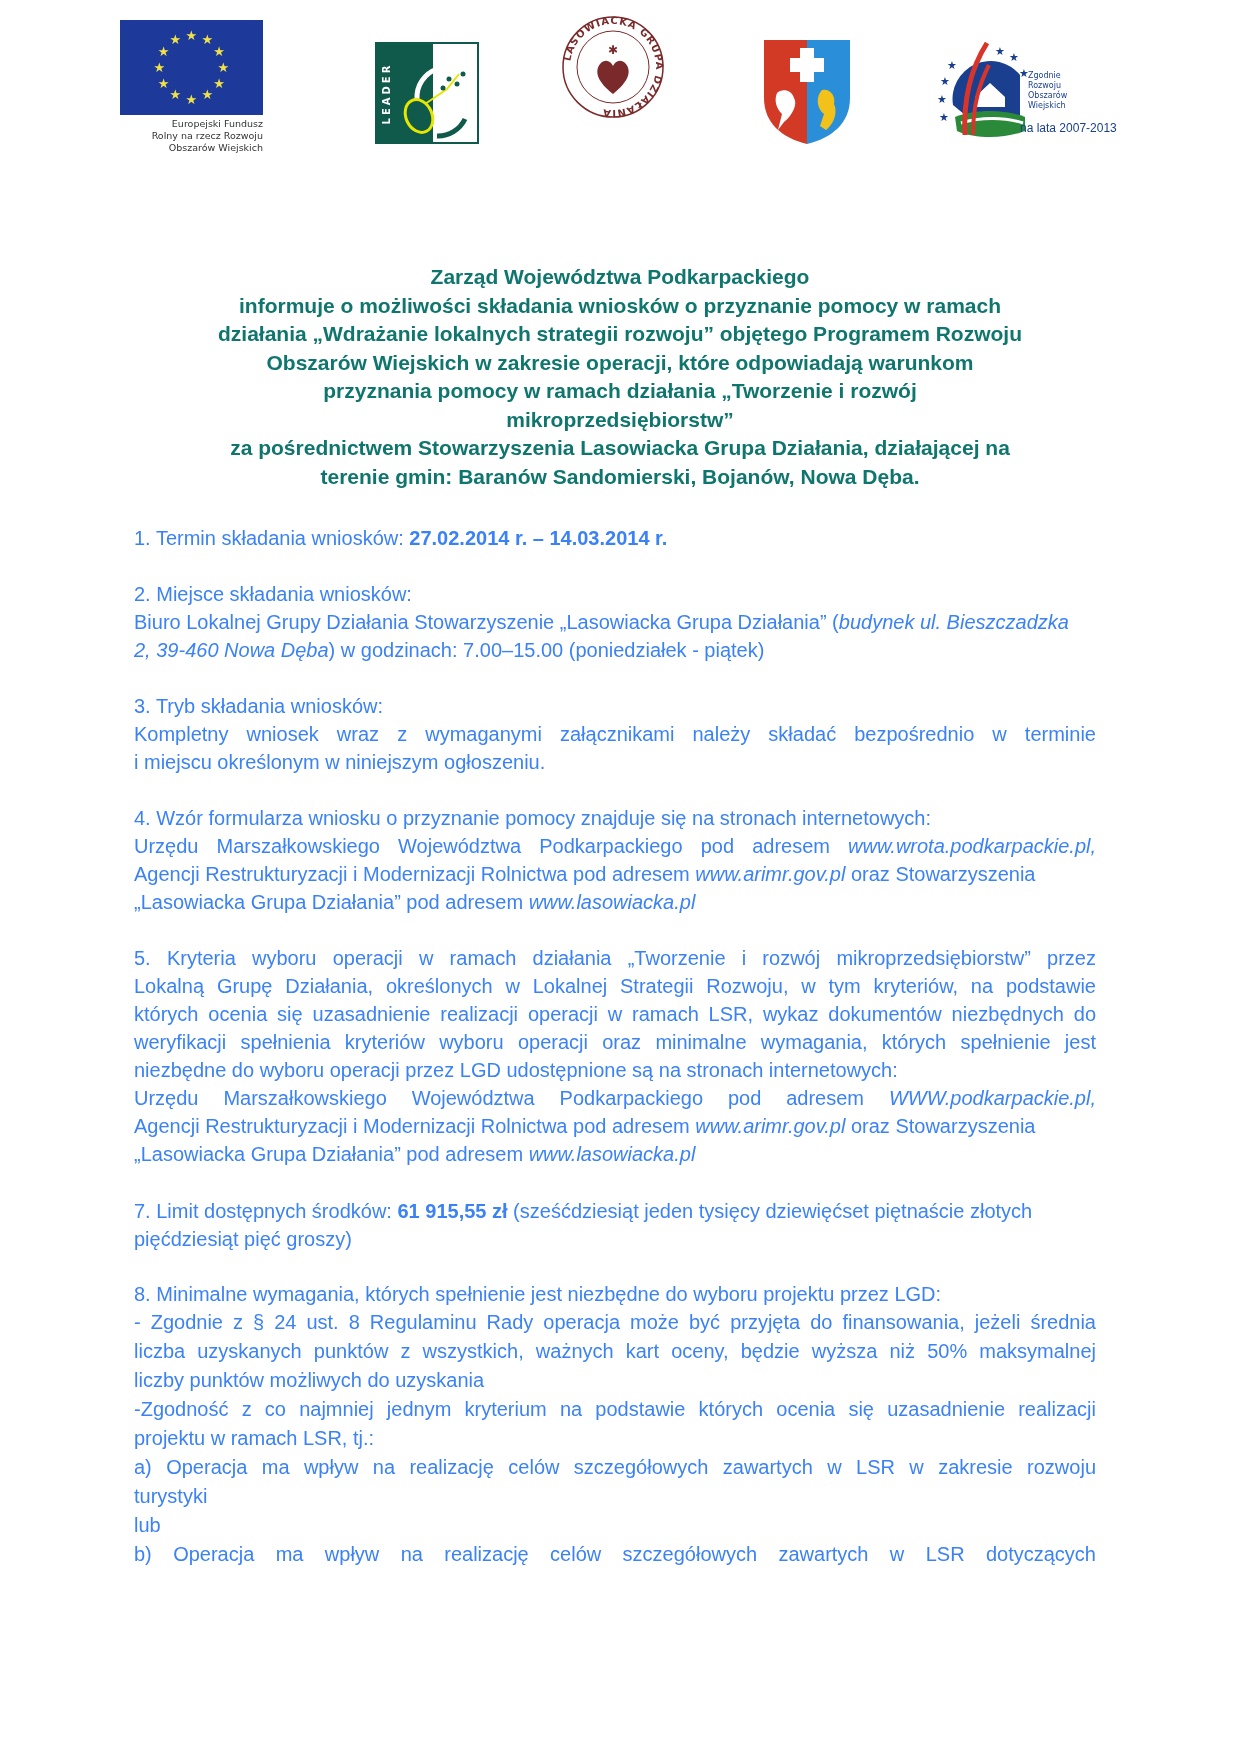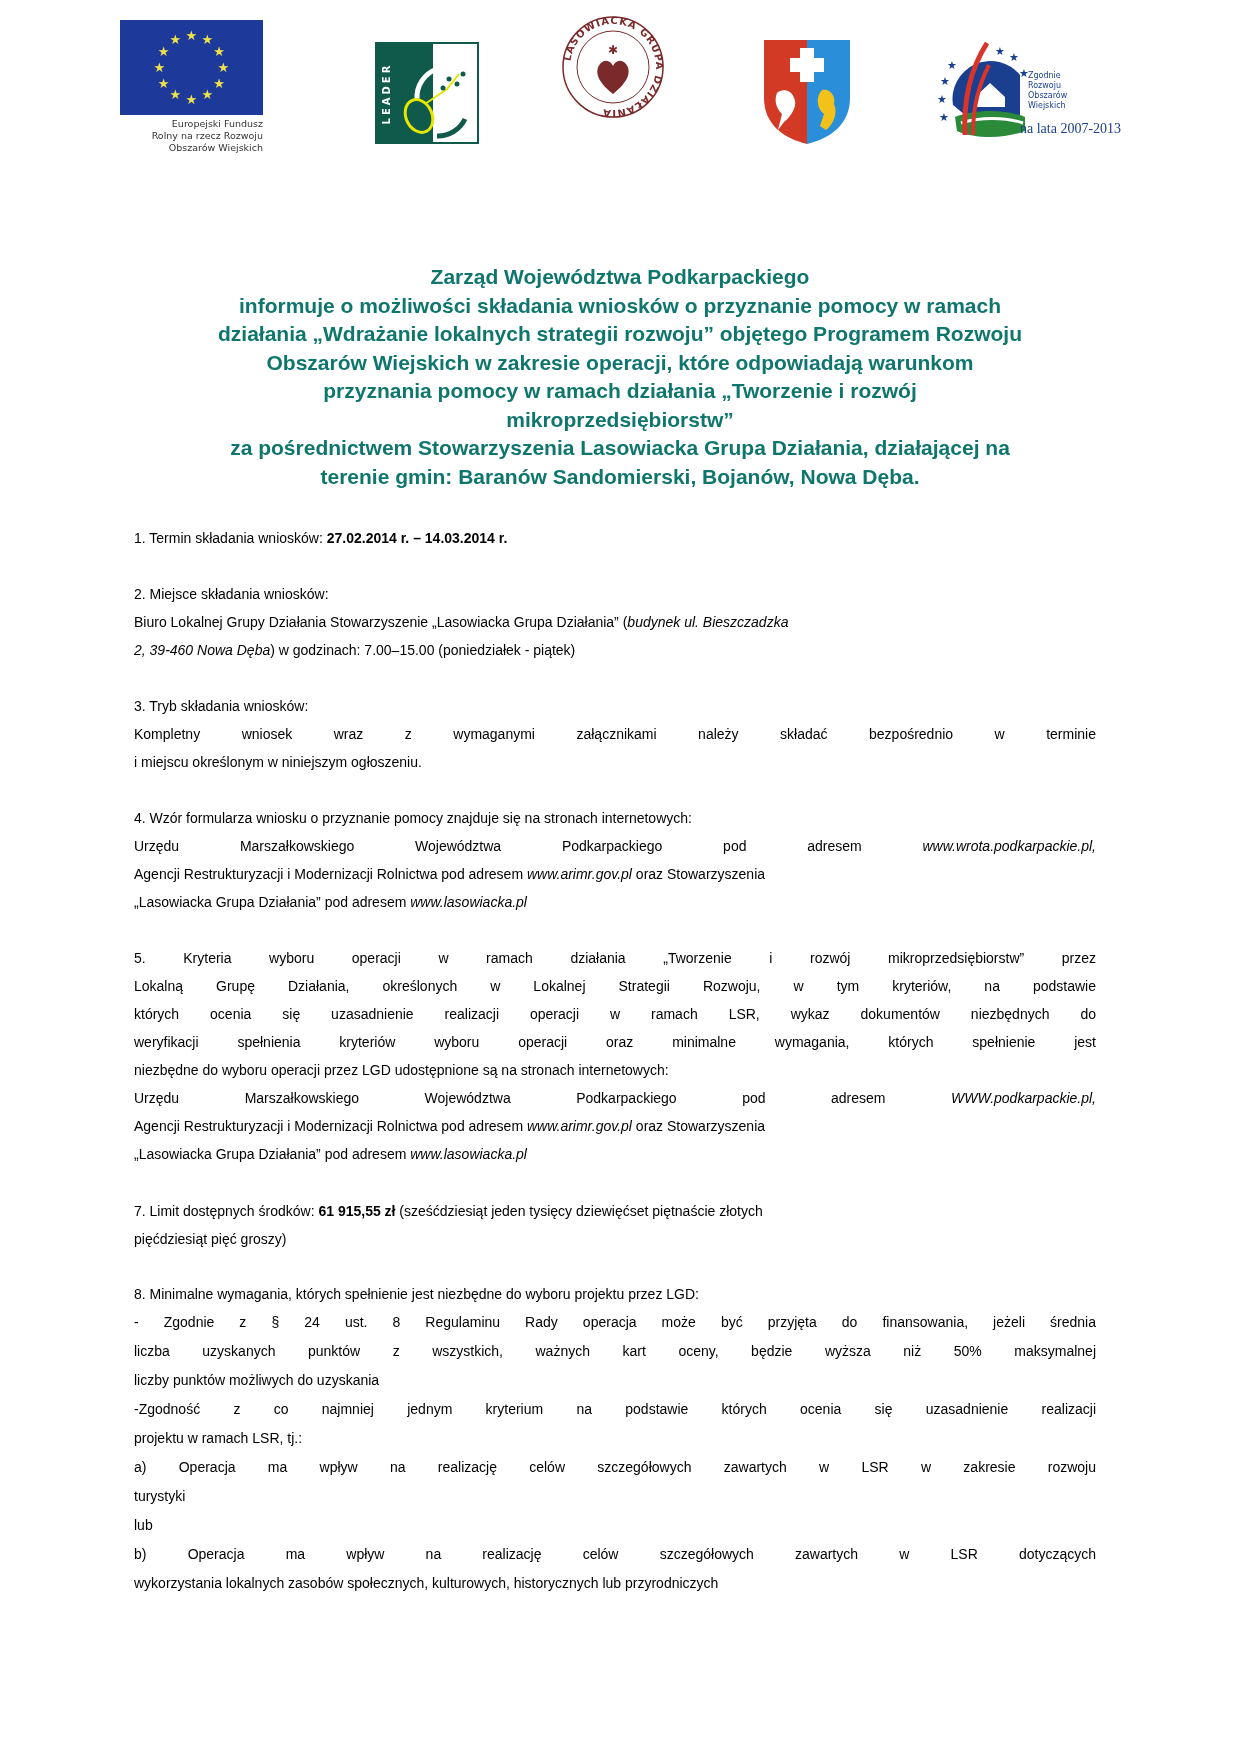--- a/index.html
+++ b/index.html
@@ -16,27 +16,27 @@
   .leader-left { position: absolute; left: 0; top: 0; width: 56px; height: 100%; background: #0f5a4a; }
   .leader-text { position: absolute; left: 0px; top: 0; width: 20px; height: 100%; display: flex; align-items: center; justify-content: center; }
   .leader-text span { transform: rotate(-90deg); color: #fff; font-family: "DejaVu Sans", sans-serif; font-weight: bold; font-size: 10px; letter-spacing: 3px; white-space: nowrap; }
   
   .seal { left: 558px; top: 12px; width: 110px; height: 110px; }
   
   .coat { left: 762px; top: 38px; width: 90px; height: 108px; }
   
   .prow { left: 935px; top: 35px; width: 180px; height: 110px; }
   .prow-text { position: absolute; left: 93px; top: 36px; font-family: "DejaVu Sans", sans-serif; font-size: 8px; line-height: 10px; color: #1a3f8f; }
-  .prow-years { position: absolute; left: 85px; top: 86px; font-family: Liberation Serif, serif; font-size: 14px; color: #1a3f8f; white-space: nowrap; }
+  .prow-years { position: absolute; left: 85px; top: 86px; font-family: Liberation Sans, sans-serif; font-size: 12px; color: #1a3f8f; white-space: nowrap; }
 
   .header { position: absolute; left: 140px; top: 263px; width: 960px; text-align: center;
             font-family: "Liberation Sans", sans-serif; font-weight: bold; font-size: 21px; line-height: 28.5px; color: #0f766e; }
   .header div { white-space: nowrap; }
 
-  .body { position: absolute; left: 134px; width: 962px; font-family: "Liberation Sans", sans-serif; font-size: 14px; color: #000000; }
+  .body { position: absolute; left: 134px; width: 962px; font-family: "Liberation Sans", sans-serif; font-size: 20px; color: #3b82f6; }
   .line { white-space: nowrap; height: 28px; line-height: 28px; }
   .just { text-align: justify; text-align-last: justify; white-space: normal; }
   .b { font-weight: bold; }
   .i { font-style: italic; }
 </style>
 </head>
 <body>
 
 <div class="logos">
   <div class="logo eu">
@@ -183,14 +183,13 @@
   <div class="line">8. Minimalne wymagania, których spełnienie jest niezbędne do wyboru projektu przez LGD:</div>
   <div class="line just" style="height:29px">- Zgodnie z § 24 ust. 8 Regulaminu Rady operacja może być przyjęta do finansowania, jeżeli średnia</div>
   <div class="line just" style="height:29px">liczba uzyskanych punktów z wszystkich, ważnych kart oceny, będzie wyższa niż 50% maksymalnej</div>
   <div class="line" style="height:29px">liczby punktów możliwych do uzyskania</div>
   <div class="line just" style="height:29px">-Zgodność z co najmniej jednym kryterium na podstawie których ocenia się uzasadnienie realizacji</div>
   <div class="line" style="height:29px">projektu w ramach LSR, tj.:</div>
   <div class="line just" style="height:29px">a)   Operacja ma wpływ na realizację celów szczegółowych zawartych w LSR w zakresie rozwoju</div>
   <div class="line" style="height:29px">turystyki</div>
   <div class="line" style="height:29px">lub</div>
   <div class="line just" style="height:29px">b)   Operacja ma wpływ na realizację celów szczegółowych zawartych w LSR dotyczących</div>
-  <div class="line" style="height:29px">wykorzystania lokalnych zasobów społecznych, kulturowych, historycznych lub przyrodniczych</div>
 </div>
 
 </body></html>

